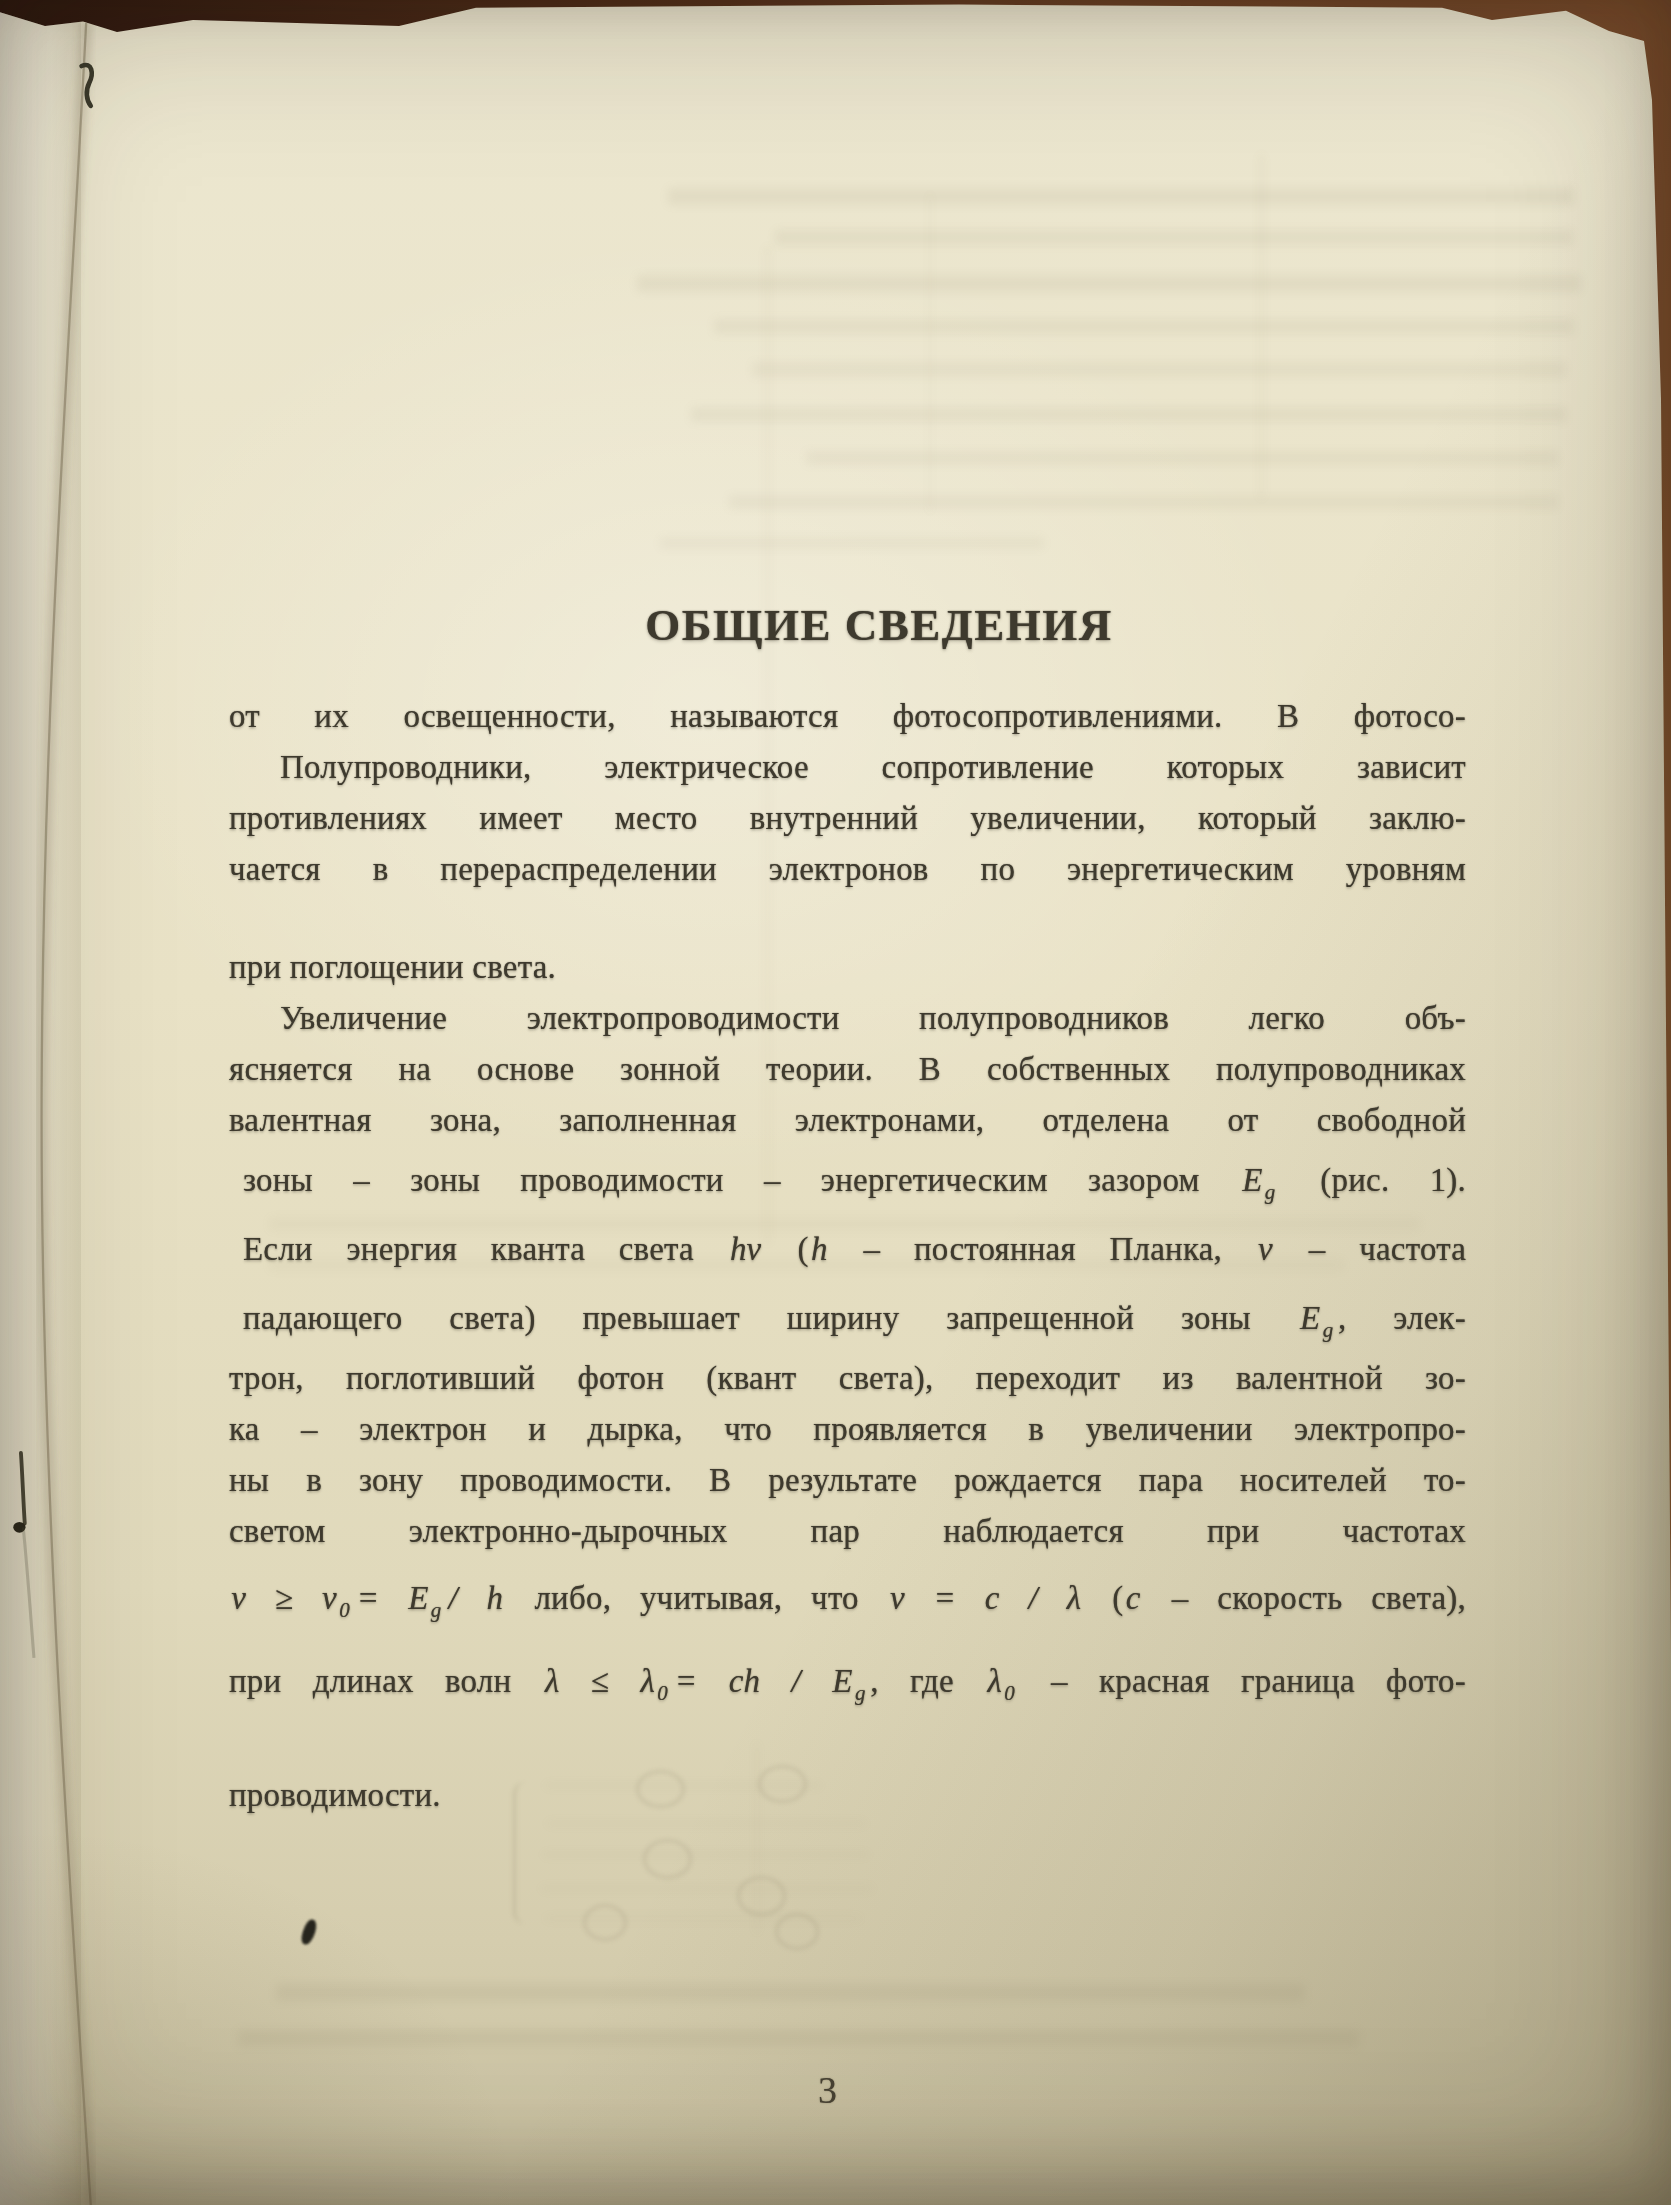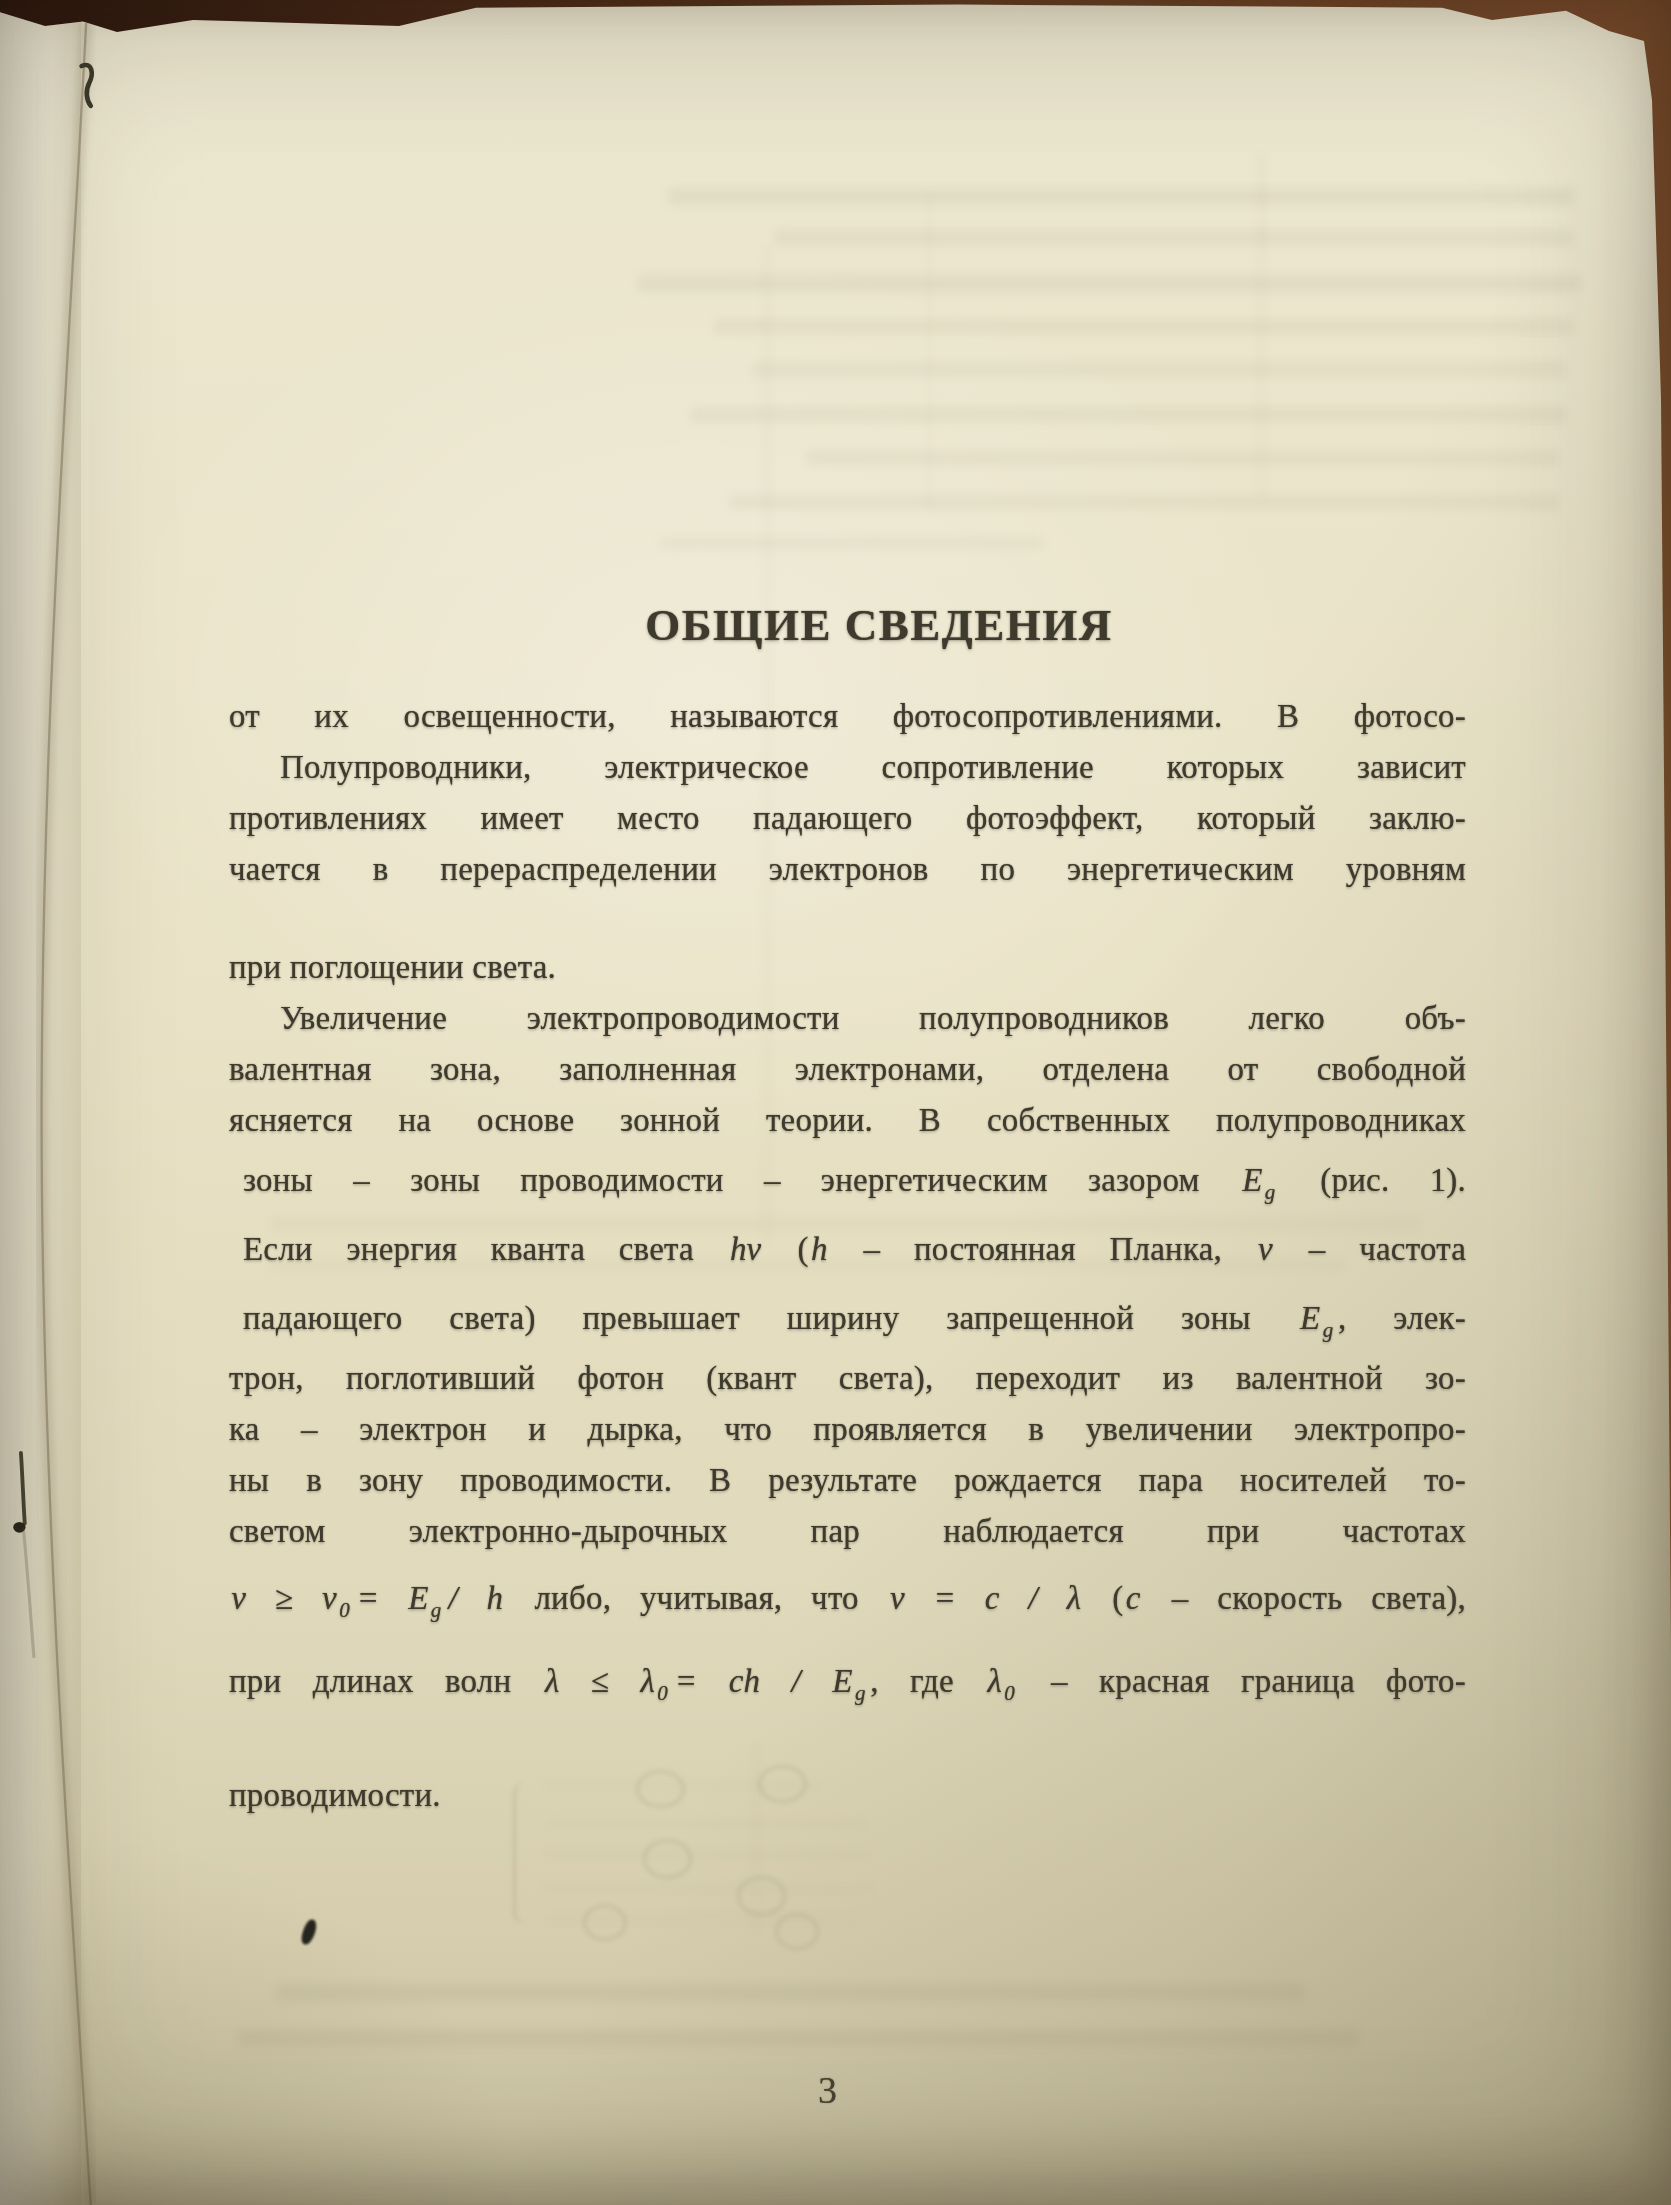--- a/index.html
+++ b/index.html
@@ -115,26 +115,26 @@
       <path d="M106,86 c 14,-6 16,10 10,22 c -5,10 -4,22 2,30" stroke="#3b3a2c" stroke-width="6" fill="none" stroke-linecap="round"></path>
       <path d="M27,1893 c 2,30 3,62 5,92" stroke="#4c4a38" stroke-width="5" fill="none" stroke-linecap="round"></path>
       <ellipse cx="25" cy="1990" rx="8" ry="7" fill="#2c2a1e"></ellipse>
       <path d="M30,1990 c 6,60 10,120 14,170" stroke="rgba(76,74,56,0.25)" stroke-width="4" fill="none"></path>
     </svg>
 
     <div class="section-title">ОБЩИЕ СВЕДЕНИЯ</div>
     <div class="text-block">
         <div class="line"><span class="t">от их освещенности, называются фотосопротивлениями. В фотосо-</span></div>
         <div class="line indent"><span class="t">Полупроводники, электрическое сопротивление которых зависит</span></div>
-        <div class="line"><span class="t">противлениях имеет место падающего фотоэффект, который заклю-</span></div>
+        <div class="line"><span class="t">противлениях имеет место внутренний увеличении, который заклю-</span></div>
         <div class="line"><span class="t">чается в перераспределении электронов по энергетическим уровням</span></div>
         <div class="line end"><span class="t">при поглощении света.</span></div>
         <div class="line indent"><span class="t">Увеличение электропроводимости полупроводников легко объ-</span></div>
+        <div class="line"><span class="t">ясняется на основе зонной теории. В собственных полупроводниках</span></div>
         <div class="line"><span class="t">валентная зона, заполненная электронами, отделена от свободной</span></div>
-        <div class="line"><span class="t">ясняется на основе зонной теории. В собственных полупроводниках</span></div>
         <div class="line tall"><span class="t">зоны – зоны проводимости – энергетическим зазором </span><span class="m">E</span><span class="ms">g</span><span class="t"> (рис. 1).</span></div>
         <div class="line tall"><span class="t">Если энергия кванта света </span><span class="m">hν</span><span class="t"> (</span><span class="m">h</span><span class="t"> – постоянная Планка, </span><span class="m">ν</span><span class="t"> – частота</span></div>
         <div class="line tall"><span class="t">падающего света) превышает ширину запрещенной зоны </span><span class="m">E</span><span class="ms">g</span><span class="t">, элек-</span></div>
         <div class="line"><span class="t">трон, поглотивший фотон (квант света), переходит из валентной зо-</span></div>
         <div class="line"><span class="t">ка – электрон и дырка, что проявляется в увеличении электропро-</span></div>
         <div class="line"><span class="t">ны в зону проводимости. В результате рождается пара носителей то-</span></div>
         <div class="line"><span class="t">светом электронно-дырочных пар наблюдается при частотах</span></div>
         <div class="line xtall"><span class="m">ν ≥ ν</span><span class="ms">0</span><span class="m">= E</span><span class="ms">g</span><span class="m">/ h</span><span class="t"> либо, учитывая, что </span><span class="m">ν = c / λ</span><span class="t"> (</span><span class="m">c</span><span class="t"> – скорость света),</span></div>
         <div class="line xtall"><span class="t">при длинах волн </span><span class="m">λ ≤ λ</span><span class="ms">0</span><span class="m">= ch / E</span><span class="ms">g</span><span class="t">, где </span><span class="m">λ</span><span class="ms">0</span><span class="t"> – красная граница фото-</span></div>
         <div class="line end"><span class="t">проводимости.</span></div>

